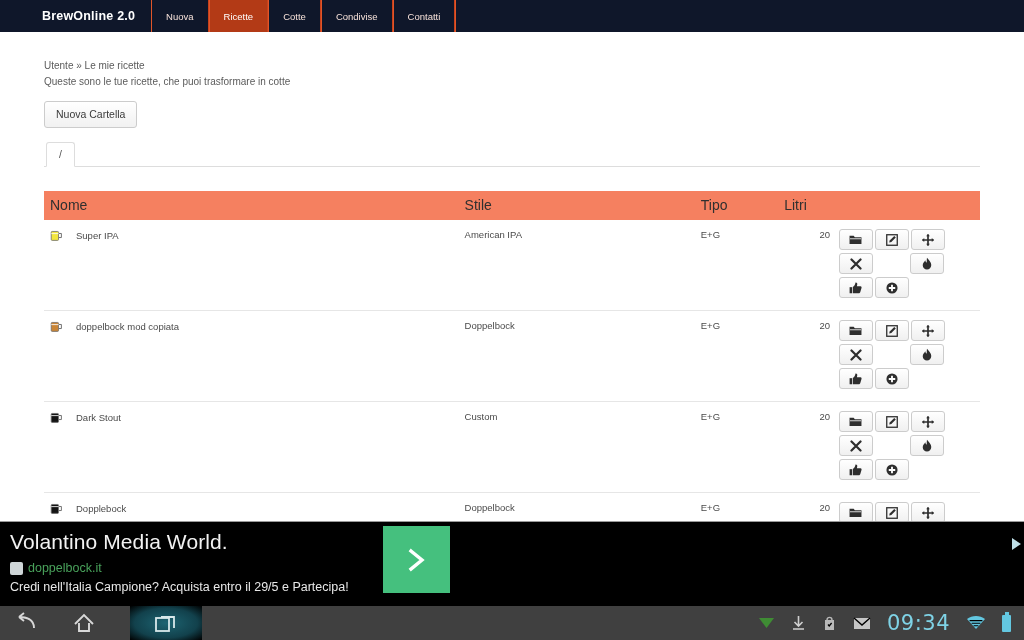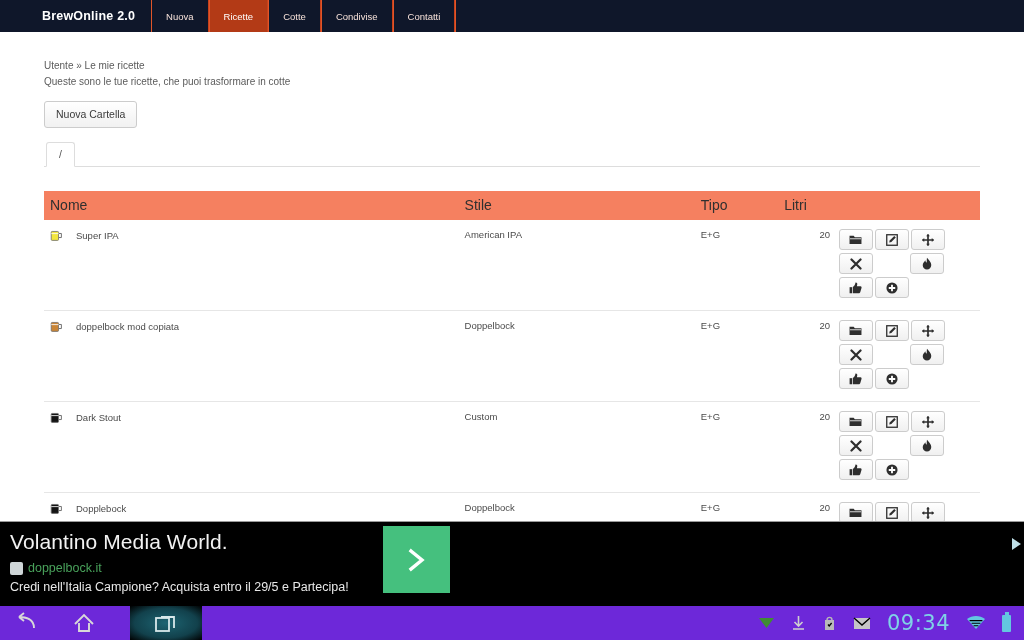--- a/index.html
+++ b/index.html
@@ -135,21 +135,21 @@
     position: absolute; right: 3px; top: 16px;
     width: 0; height: 0;
     border-top: 6px solid transparent;
     border-bottom: 6px solid transparent;
     border-left: 9px solid #bfe0e8;
   }
 
   
   .sysbar {
     position: absolute; left: 0; top: 606px;
-    width: 1024px; height: 34px; background: #6d28d9;
+    width: 1024px; height: 34px; background: #404040;
   }
   .sys-left {
     position: absolute; left: 14px; top: 0; height: 34px;
     display: flex; align-items: center; gap: 34px;
   }
   .sys-recent {
     width: 72px; height: 34px;
     display: flex; align-items: center; justify-content: center;
     background: radial-gradient(ellipse at center, #1d6472 0%, #12414c 62%, #000000 100%);
   }

